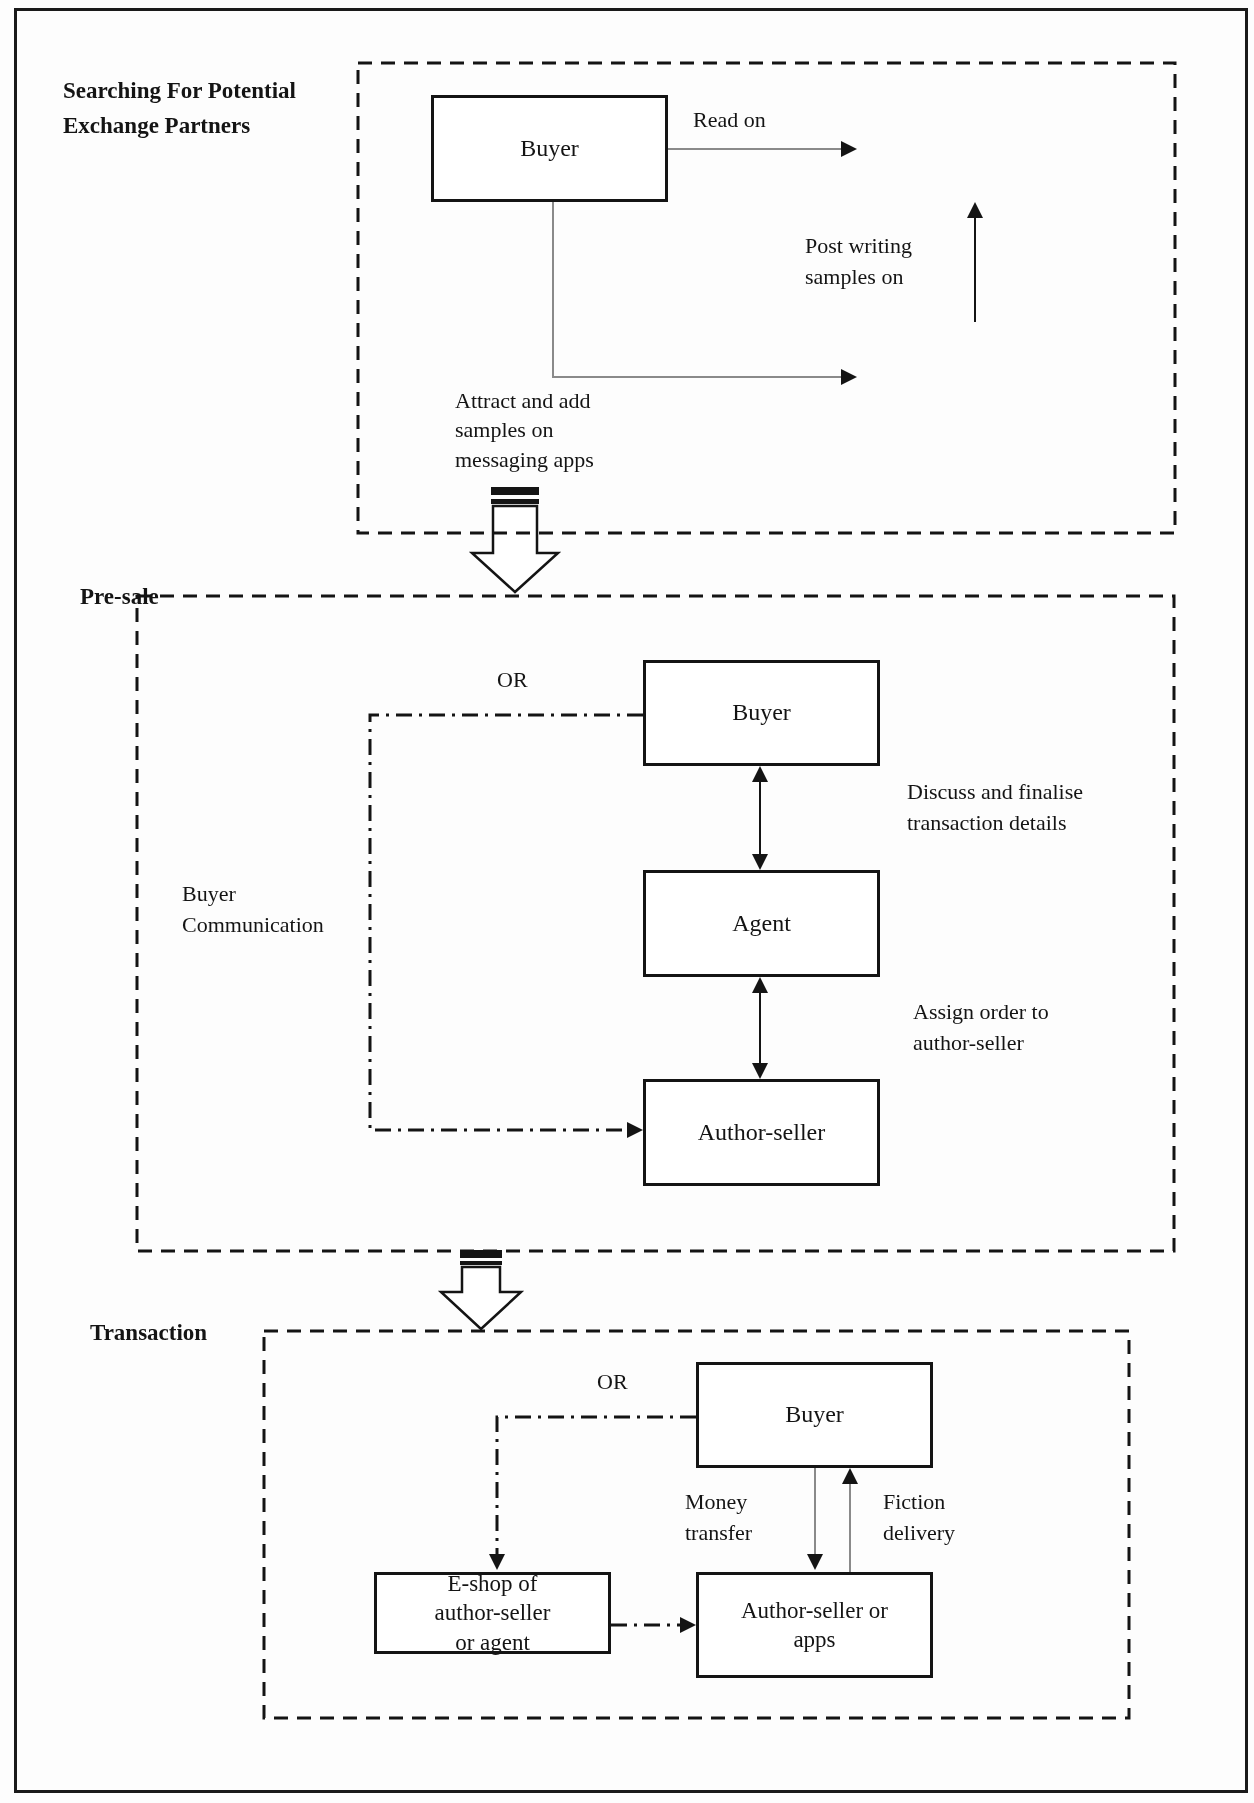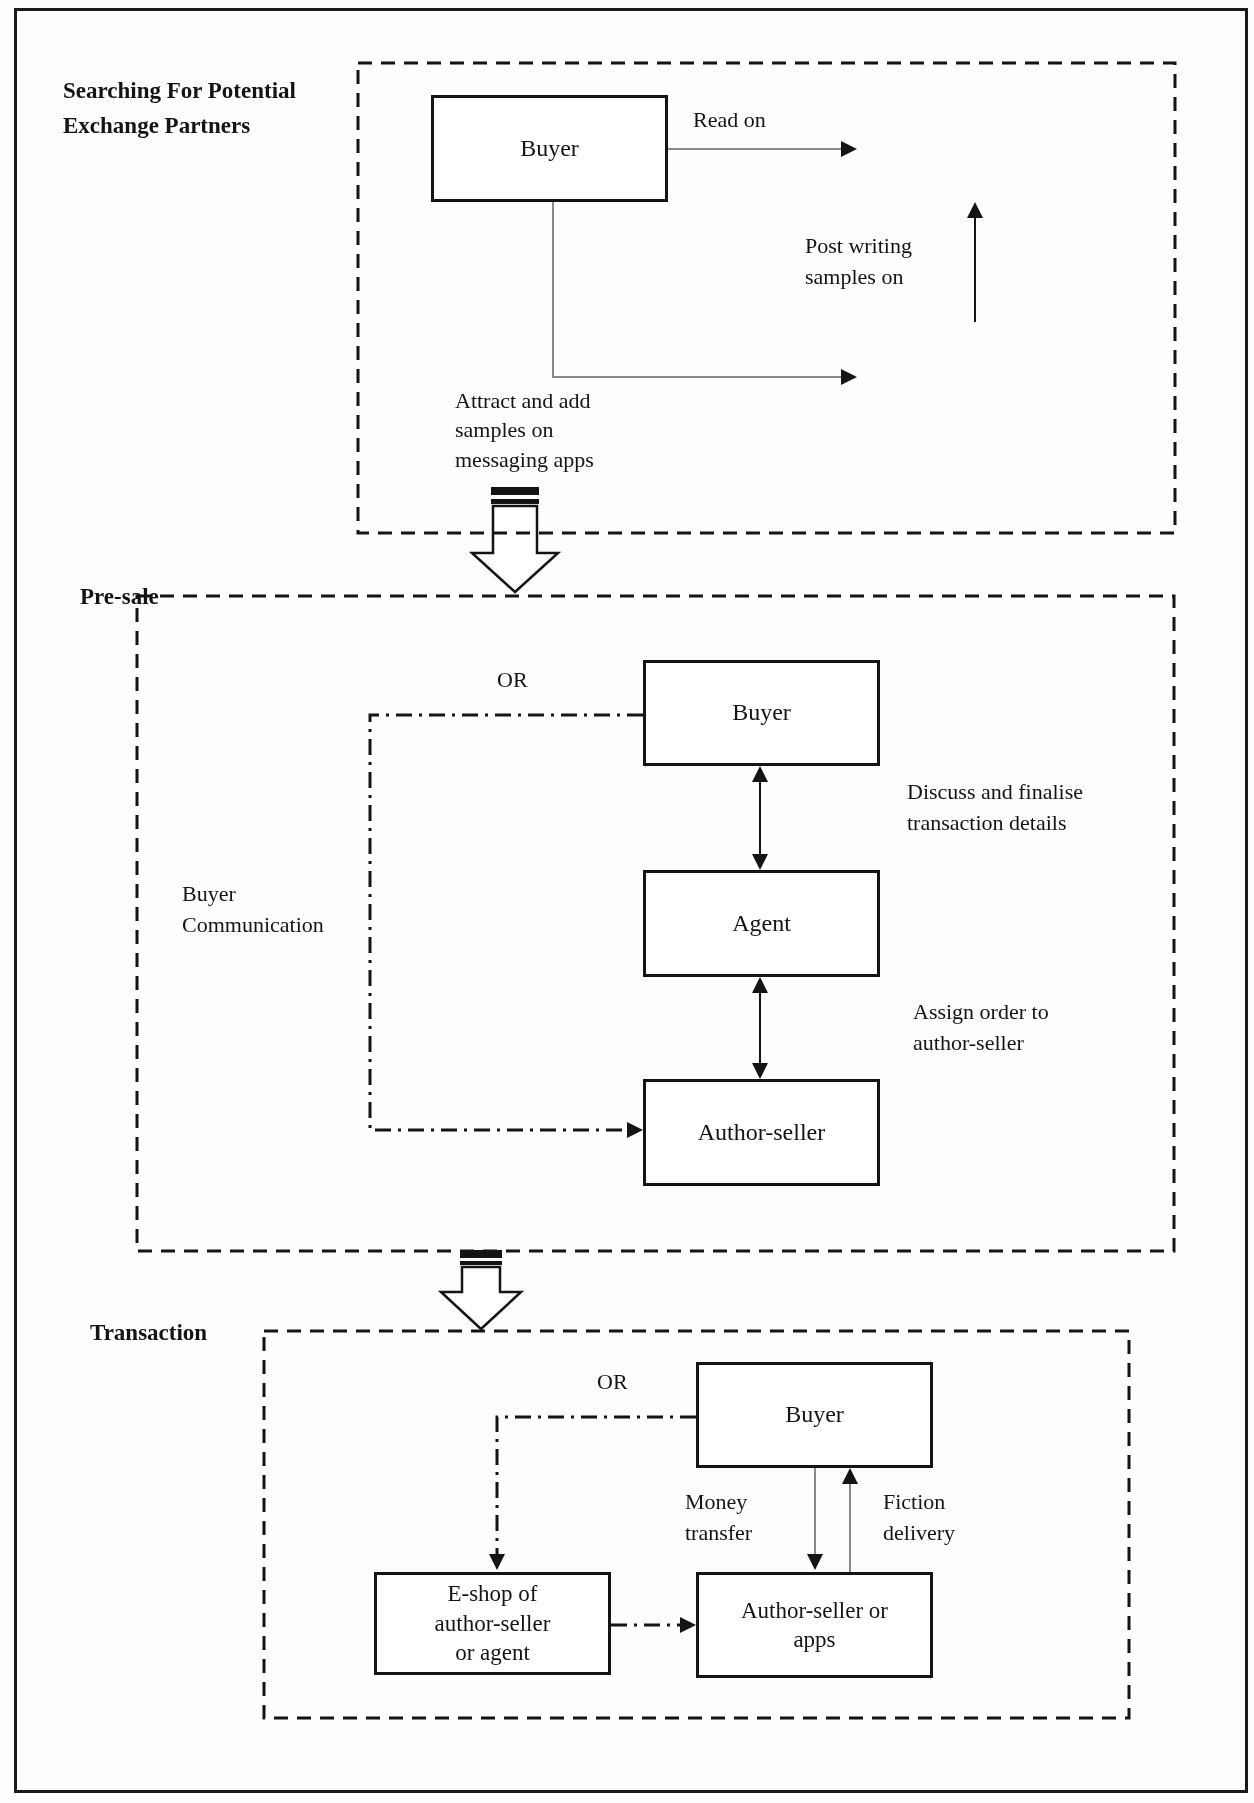--- a/index.html
+++ b/index.html
@@ -107,21 +107,21 @@
 
   <div class="lbl" style="left:497px;top:664px;">OR</div>
   <div class="lbl" style="left:182px;top:878px;">Buyer
 Communication</div>
   <div class="lbl" style="left:907px;top:776px;">Discuss and finalise
 transaction details</div>
   <div class="lbl" style="left:913px;top:996px;">Assign order to
 author-seller</div>
 
   <div class="box" style="left:696px;top:1362px;width:237px;height:106px;">Buyer</div>
-  <div class="box" style="left:374px;top:1572px;width:237px;height:103px;font-size:23px;line-height:1.28;">E-shop of
+  <div class="box" style="left:374px;top:1572px;width:237px;height:82px;font-size:23px;line-height:1.28;">E-shop of
 author-seller
 or agent</div>
   <div class="box" style="left:696px;top:1572px;width:237px;height:106px;font-size:23px;line-height:1.28;">Author-seller or
 apps</div>
 
   <div class="lbl" style="left:597px;top:1366px;">OR</div>
   <div class="lbl" style="left:685px;top:1486px;">Money
 transfer</div>
   <div class="lbl" style="left:883px;top:1486px;">Fiction
 delivery</div>

